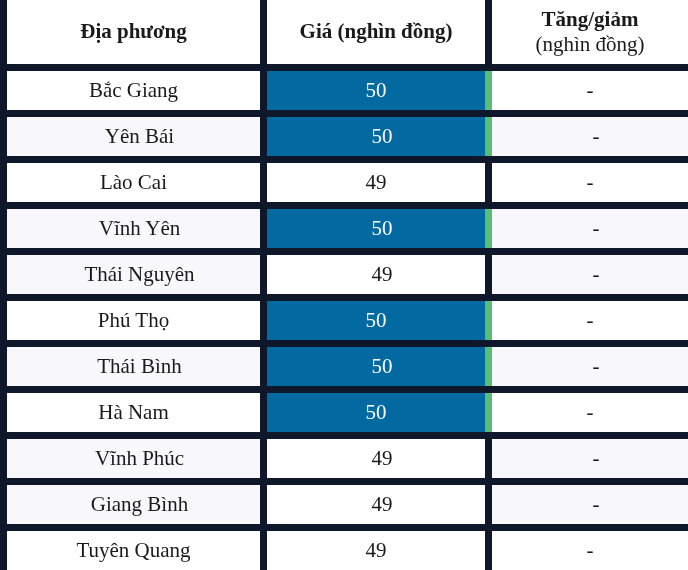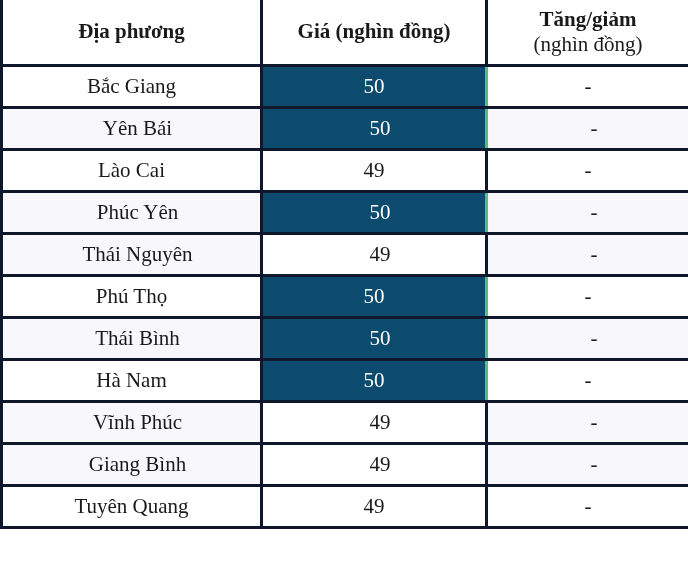--- a/index.html
+++ b/index.html
@@ -17,21 +17,21 @@
     width: 688px;
     border-collapse: collapse;
     table-layout: fixed;
   }
   table.price-table col.c-locality { width: 260px; }
   table.price-table col.c-price    { width: 225px; }
   table.price-table col.c-change   { width: 203px; }
 
   table.price-table th,
   table.price-table td {
-    border: 3px solid #0f172a;
+    border: 7px solid #0f172a;
     text-align: center;
     vertical-align: middle;
     font-size: 21px;
     color: #1a1a1a;
     padding: 0;
     height: 39px;
     line-height: 1.2;
   }
   table.price-table thead th {
     font-weight: bold;
@@ -50,21 +50,21 @@
   }
   table.price-table tbody td.price,
   table.price-table tbody td.change {
     font-weight: normal;
   }
   table.price-table tbody tr.alt td {
     background: #f8f8fc;
     padding-left: 12px;
   }
   table.price-table tbody td.price.highlight {
-    background: #0c4a6e;
+    background: #0369a1;
     color: #ffffff;
     border-left-color: #59bd76;
     border-right-color: #59bd76;
     margin-top: 32px;
   }
   table.price-table tbody td.price.plain {
     background: transparent;
   }
   .cell-inner {
     display: block;
@@ -103,21 +103,21 @@
         <td class="locality">Yên Bái</td>
         <td class="price highlight">50</td>
         <td class="change">-</td>
       </tr>
       <tr>
         <td class="locality">Lào Cai</td>
         <td class="price plain">49</td>
         <td class="change">-</td>
       </tr>
       <tr class="alt">
-        <td class="locality">Phúc Yên</td>
+        <td class="locality">Vĩnh Yên</td>
         <td class="price highlight">50</td>
         <td class="change">-</td>
       </tr>
       <tr class="alt">
         <td class="locality">Thái Nguyên</td>
         <td class="price plain">49</td>
         <td class="change">-</td>
       </tr>
       <tr>
         <td class="locality">Phú Thọ</td>

